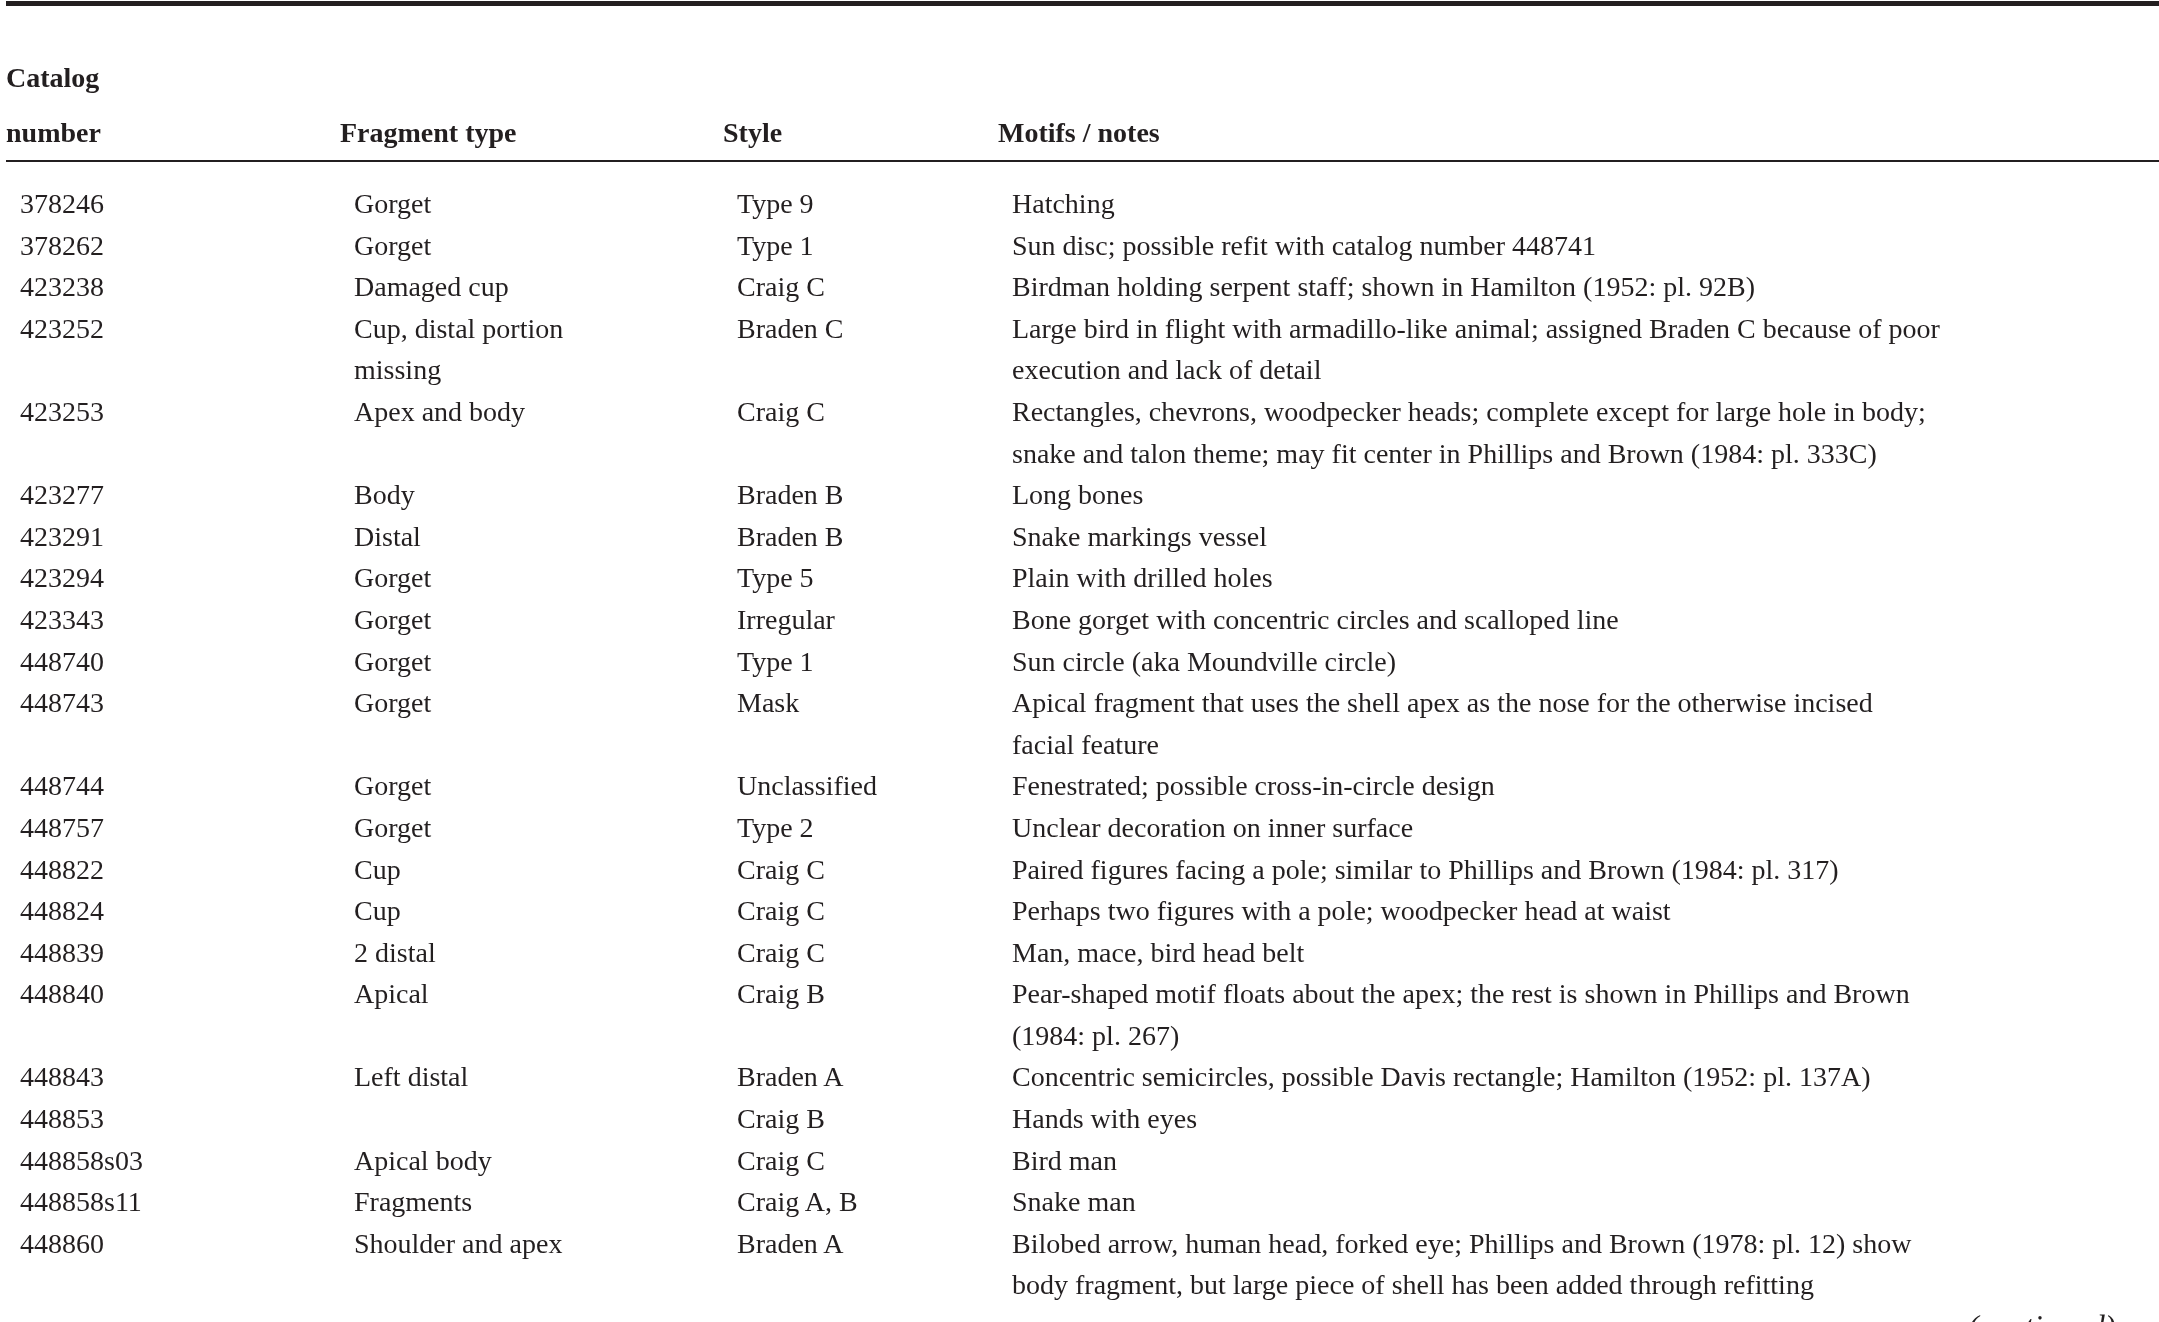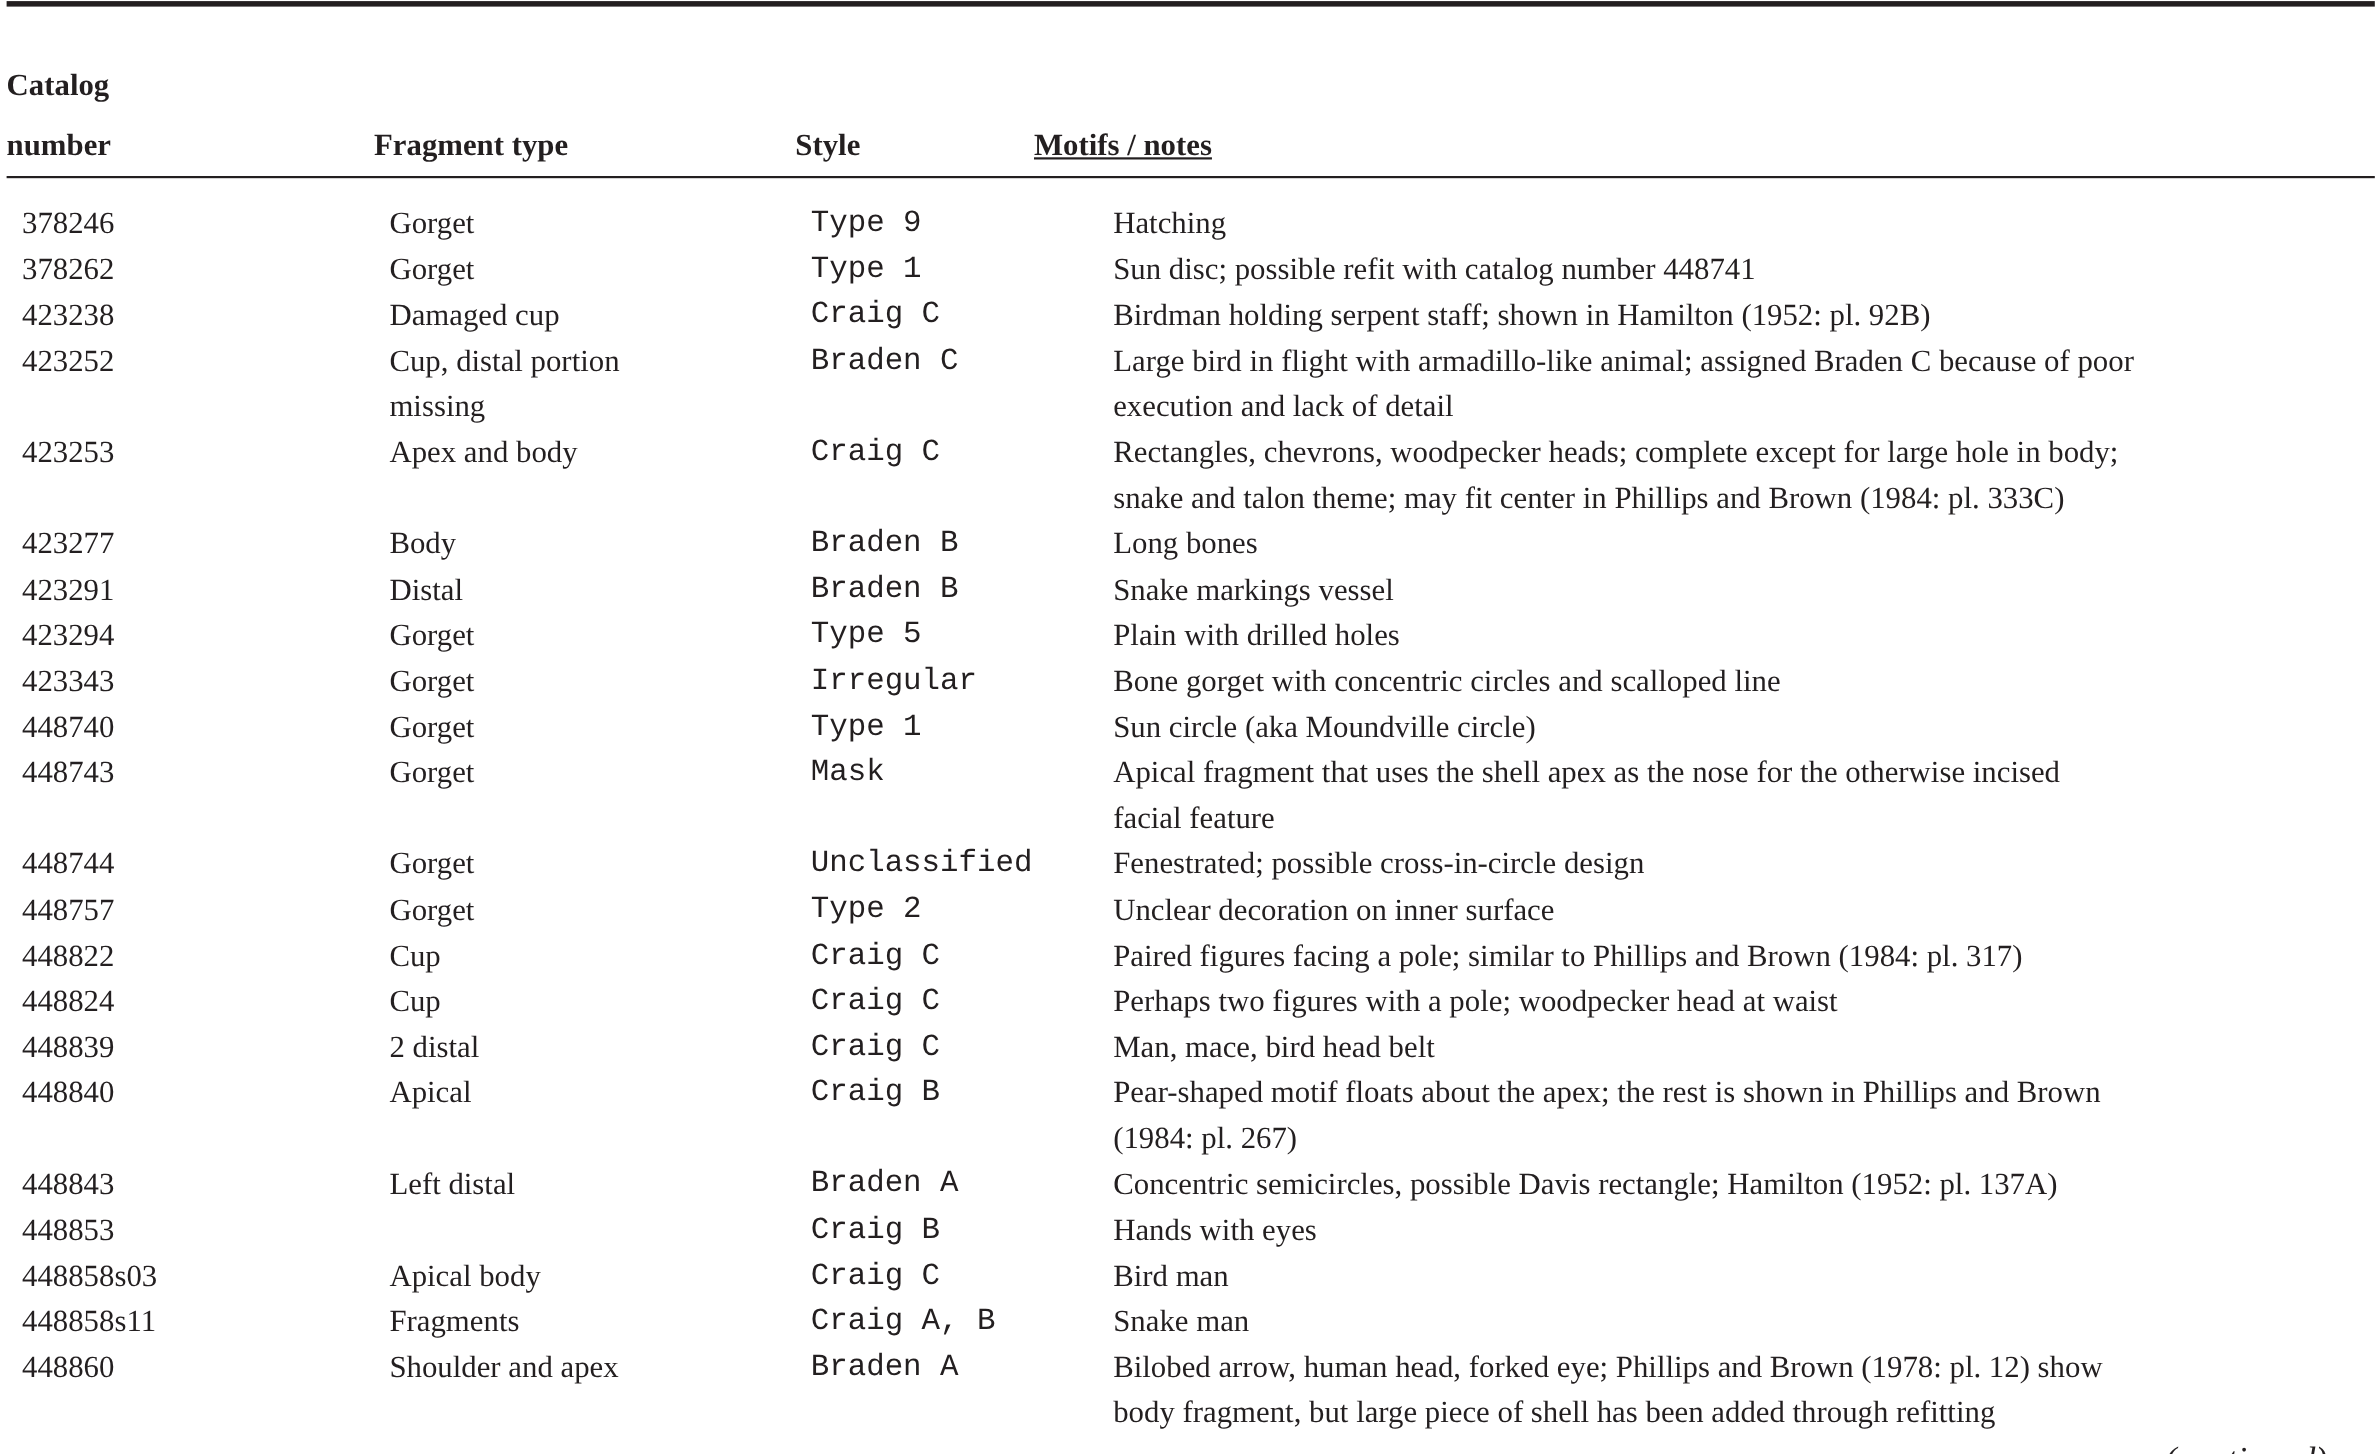--- a/index.html
+++ b/index.html
@@ -67,21 +67,21 @@
     .cell {
       position: absolute;
       top: 0;
       white-space: nowrap;
     }
     .cell-wrap {
       white-space: pre-line;
     }
     .col-catalog { left: 6px; }
     .col-fragment { left: 340px; width: 330px; }
-    .col-style { left: 723px; font-family: Liberation Mono, monospace; }
+    .col-style { left: 723px; }
     .col-motifs { left: 998px; width: 1180px; }
     .continued {
       position: absolute;
       left: 1968px;
       top: 1306px;
       font-size: 32px;
       line-height: 41.6px;
       font-style: italic;
       white-space: nowrap;
     }
@@ -89,21 +89,21 @@
 </head>
 <body>
 
 <div class="top-rule"></div>
 
 <div class="header">
   <div class="h-cell col-catalog" style="left:6px;">Catalog
 number</div>
   <div class="h-cell" style="left:340px;">Fragment type</div>
   <div class="h-cell" style="left:723px;">Style</div>
-  <div class="h-cell" style="left:940px;text-decoration:underline;">Motifs / notes</div>
+  <div class="h-cell" style="left:998px;">Motifs / notes</div>
 </div>
 
 <div class="header-rule"></div>
 
 <div class="table-body" id="table-body">
     <div class="row" style="height: 41.6px;">
       <div class="cell cell-wrap col-catalog">378246</div>
       <div class="cell cell-wrap col-fragment">Gorget</div>
       <div class="cell cell-wrap col-style">Type 9</div>
       <div class="cell cell-wrap col-motifs">Hatching</div>

